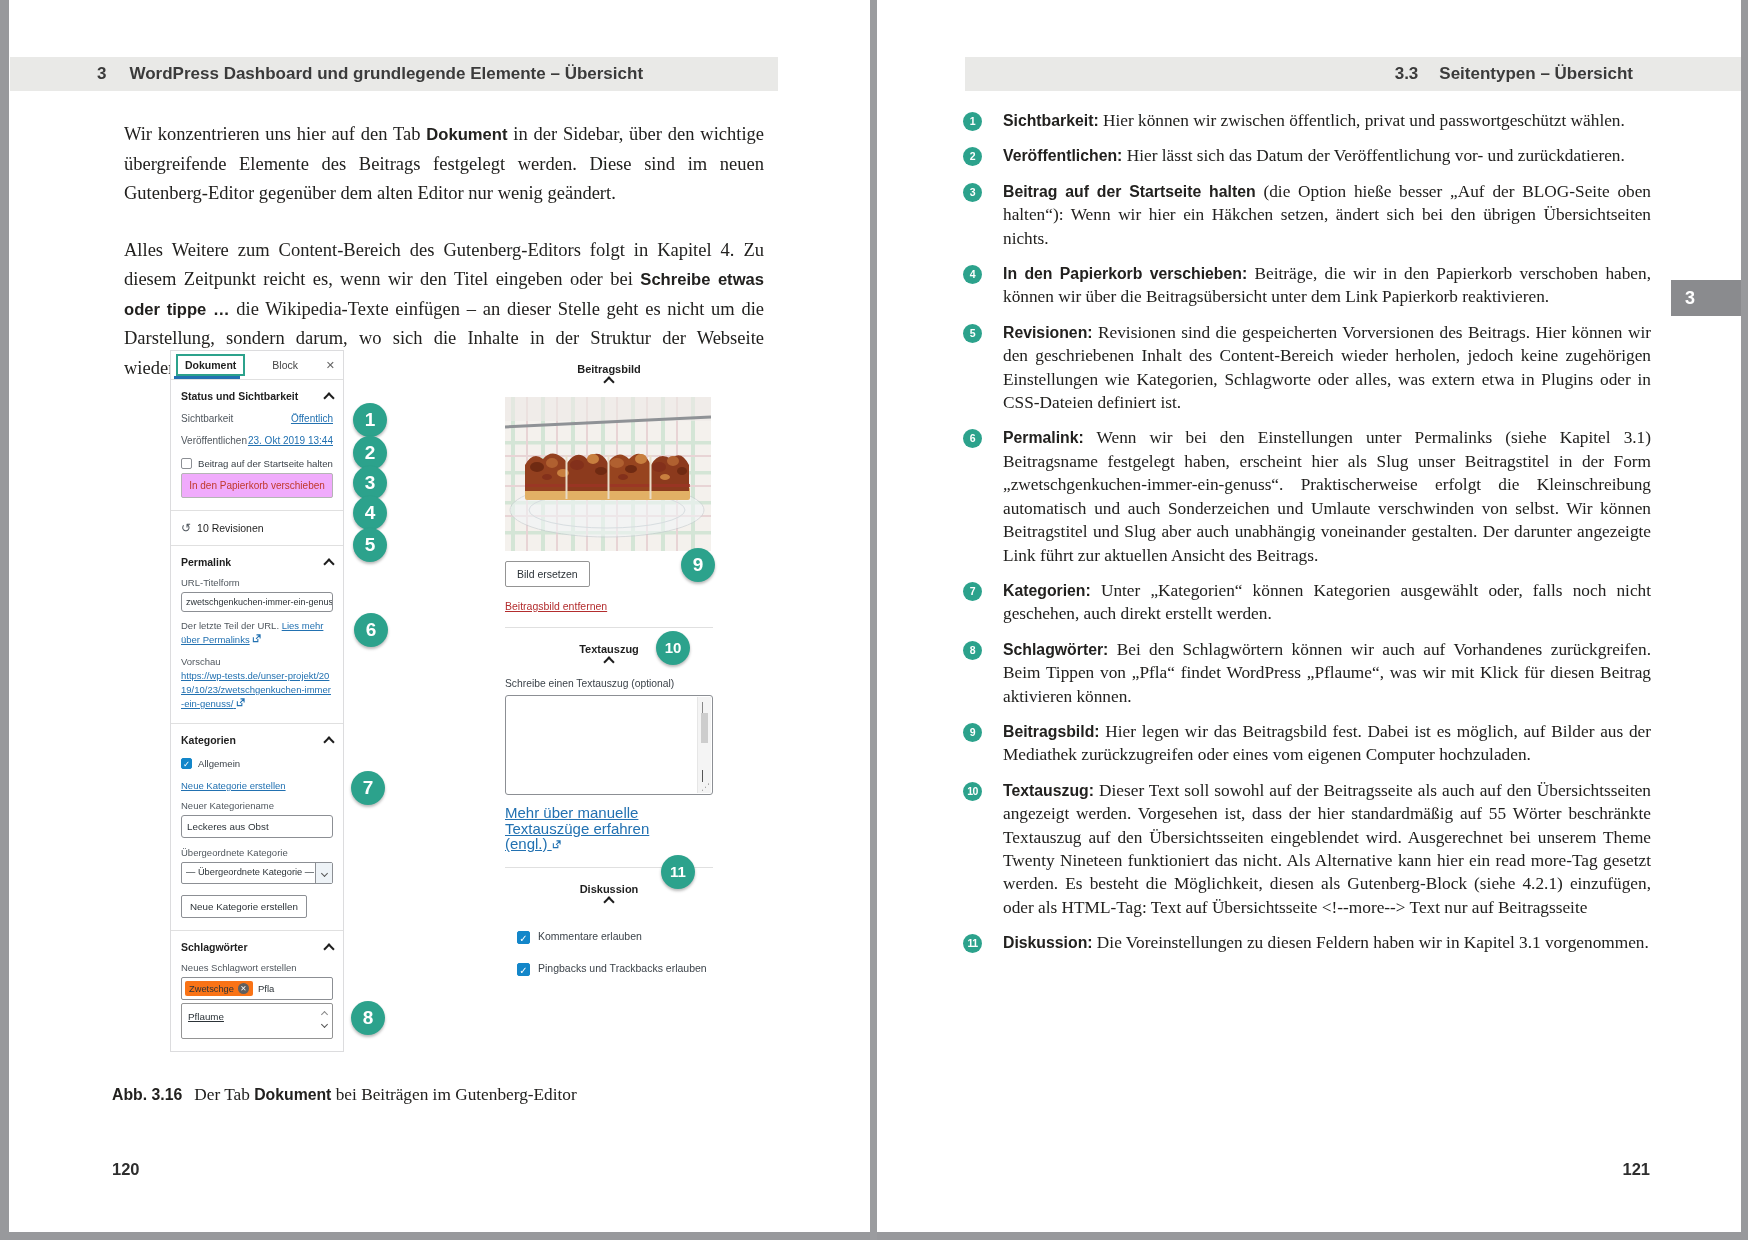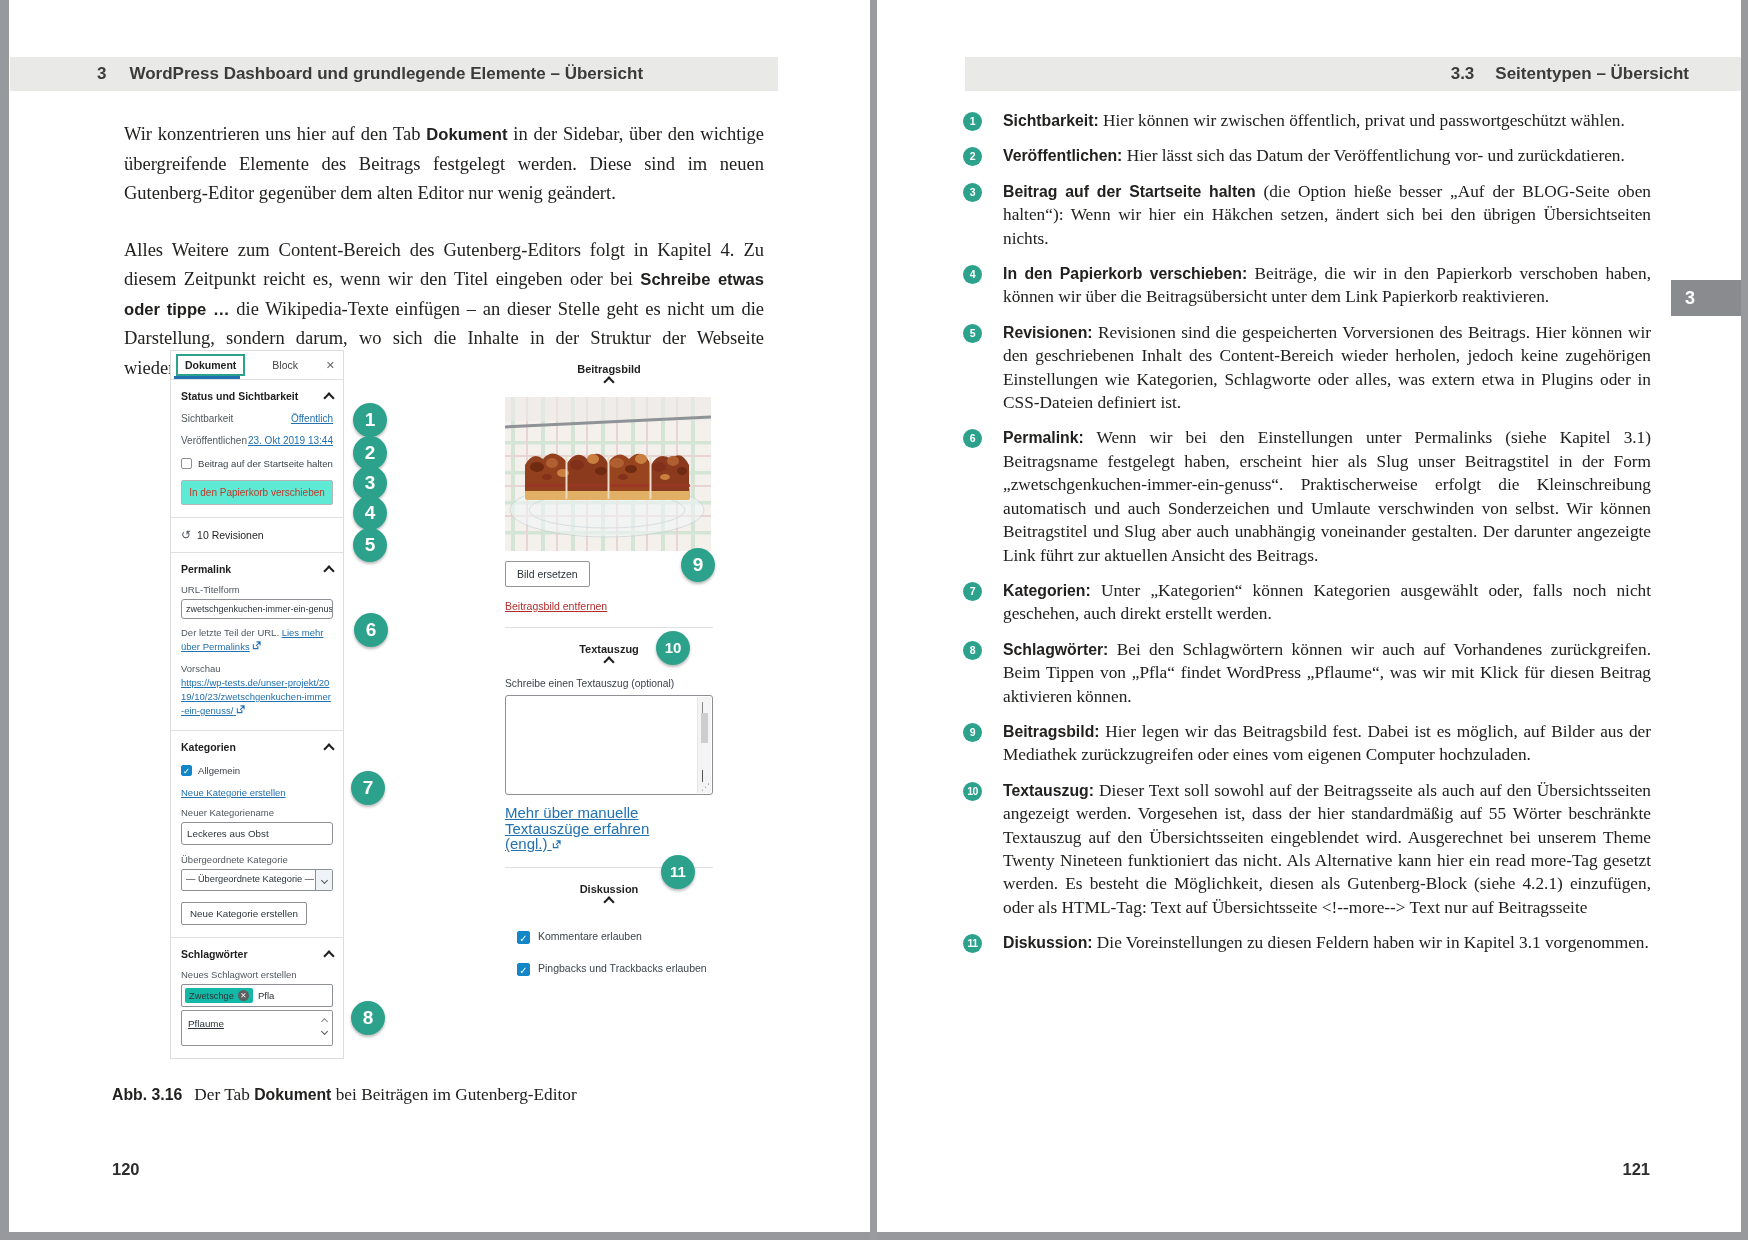--- a/index.html
+++ b/index.html
@@ -10,21 +10,21 @@
   .edge-left{left:0;top:0;width:9px;height:1240px;}
   .edge-right{left:1741px;top:0;width:7px;height:1240px;}
   .edge-bottom{left:0;top:1232px;width:1748px;height:8px;}
   .page-divider{position:absolute;left:870px;top:0;width:7px;height:1240px;background:#9b9c9f;}
 
   
   .hbar{position:absolute;top:57px;height:34px;background:#e9e9e7;color:#3b3b3b;
         font-weight:bold;font-size:17px;display:flex;align-items:center;box-sizing:border-box;}
   .hbar-left{left:10px;width:768px;padding-left:87px;}
   .hbar-left .hnum{margin-right:23px;}
-  .hbar-right{left:965px;width:776px;justify-content:flex-end;padding-right:52px;}
+  .hbar-right{left:965px;width:776px;justify-content:flex-end;padding-right:108px;}
   .hbar-right .hnum{margin-right:21px;}
 
   
   .body-copy{position:absolute;left:108px;top:104px;width:672px;
              font-family:"Liberation Serif",serif;font-size:18.5px;line-height:29.5px;
              text-align:justify;color:#22211f;}
   .body-copy p{margin:16px;}
   .body-copy p + p{margin-top:27px;}
   .uiword{font-family:"Liberation Sans",sans-serif;font-weight:bold;font-size:16.6px;}
 
@@ -44,41 +44,41 @@
   .chev-up{width:6px;height:6px;border:solid #1e1e1e;border-width:2px 2px 0 0;
            transform:rotate(-45deg);margin-top:3px;}
   .chev-down-s{width:4px;height:4px;border:solid #555;border-width:0 1.5px 1.5px 0;transform:rotate(45deg);}
   .chev-up-s{width:4px;height:4px;border:solid #888;border-width:1.5px 0 0 1.5px;transform:rotate(45deg);}
   .kv{display:flex;justify-content:space-between;margin-top:11px;font-size:10px;color:#50575e;}
   .lnk{color:#2271b1;text-decoration:underline;}
   .cbrow{margin-top:12px;display:flex;align-items:center;font-size:9.6px;color:#3c434a;white-space:nowrap;}
   .cb{flex:0 0 auto;width:11px;height:11px;border:1px solid #8c8f94;border-radius:2px;background:#fff;
       margin-right:6px;box-sizing:border-box;text-align:center;font-size:8.5px;line-height:10px;color:#fff;}
   .cb.checked{background:#1386c9;border-color:#1386c9;}
-  .btn-trash{margin-top:11px;border:1px solid #b5b5b5;border-radius:2px;padding:6px 2px;text-align:center;
-             color:#c0392b;font-size:10px;background:#5eead4;}
+  .btn-trash{margin-top:4px;border:1px solid #b5b5b5;border-radius:2px;padding:6px 2px;text-align:center;
+             color:#c0392b;font-size:10px;background:#f0abfc;}
   .revrow{display:flex;align-items:center;gap:6px;padding:11px 10px;border-top:1px solid #e0e0e0;
           font-size:10.5px;color:#1e1e1e;}
   .revico{color:#50575e;font-size:12px;line-height:10px;}
   .flabel{margin-top:9px;font-size:9.5px;color:#50575e;}
   .inp{margin-top:4px;border:1px solid #8c8f94;border-radius:3px;padding:4px 4px;font-size:9px;
        color:#2c3338;white-space:nowrap;overflow:hidden;background:#fff;}
   .note{margin-top:7px;font-size:9.5px;line-height:14px;color:#50575e;}
   .urllink{margin-top:2px;font-size:9.5px;line-height:14px;color:#2271b1;text-decoration:underline;
            word-break:break-all;}
   .linkrow{margin-top:11px;font-size:9.5px;}
   .selbox{margin-top:4px;border:1px solid #8c8f94;border-radius:2px;display:flex;height:20px;
           align-items:stretch;background:#fff;}
   .seltext{flex:1;padding:0 4px;font-size:9.3px;color:#2c3338;line-height:18px;white-space:nowrap;overflow:hidden;}
   .selbtn{width:16px;border-left:1px solid #8c8f94;background:#eef3f7;display:flex;align-items:center;justify-content:center;}
   .btn{display:inline-block;margin-top:11px;border:1px solid #8c8f94;border-radius:2px;padding:5px 8px;
        font-size:9.8px;color:#2c3338;background:#fff;}
   .taginp{margin-top:4px;border:1px solid #8c8f94;border-radius:2px;padding:3px;display:flex;
           align-items:center;gap:5px;background:#fff;}
-  .chip{background:#14b8a6;border-radius:2px;padding:2px 4px;font-size:9.3px;display:flex;
+  .chip{background:#f97316;border-radius:2px;padding:2px 4px;font-size:9.3px;display:flex;
         align-items:center;gap:4px;color:#2c3338;}
   .chipx{width:11px;height:11px;border-radius:50%;background:#5f5f5f;color:#fff;font-size:7.5px;
          line-height:11px;text-align:center;}
   .typed{font-size:9.5px;color:#2c3338;}
   .sugg{position:relative;margin-top:3px;border:1px solid #949494;border-radius:2px;
         padding:7px 18px 16px 6px;background:#fff;}
   .sugg-item{font-size:9.8px;color:#2c3338;text-decoration:underline;}
   .sugg-arrows{position:absolute;right:5px;top:8px;display:flex;flex-direction:column;gap:5px;}
 
   .wp-right{position:absolute;left:335px;top:6px;width:208px;font-size:10.5px;color:#1e1e1e;}

